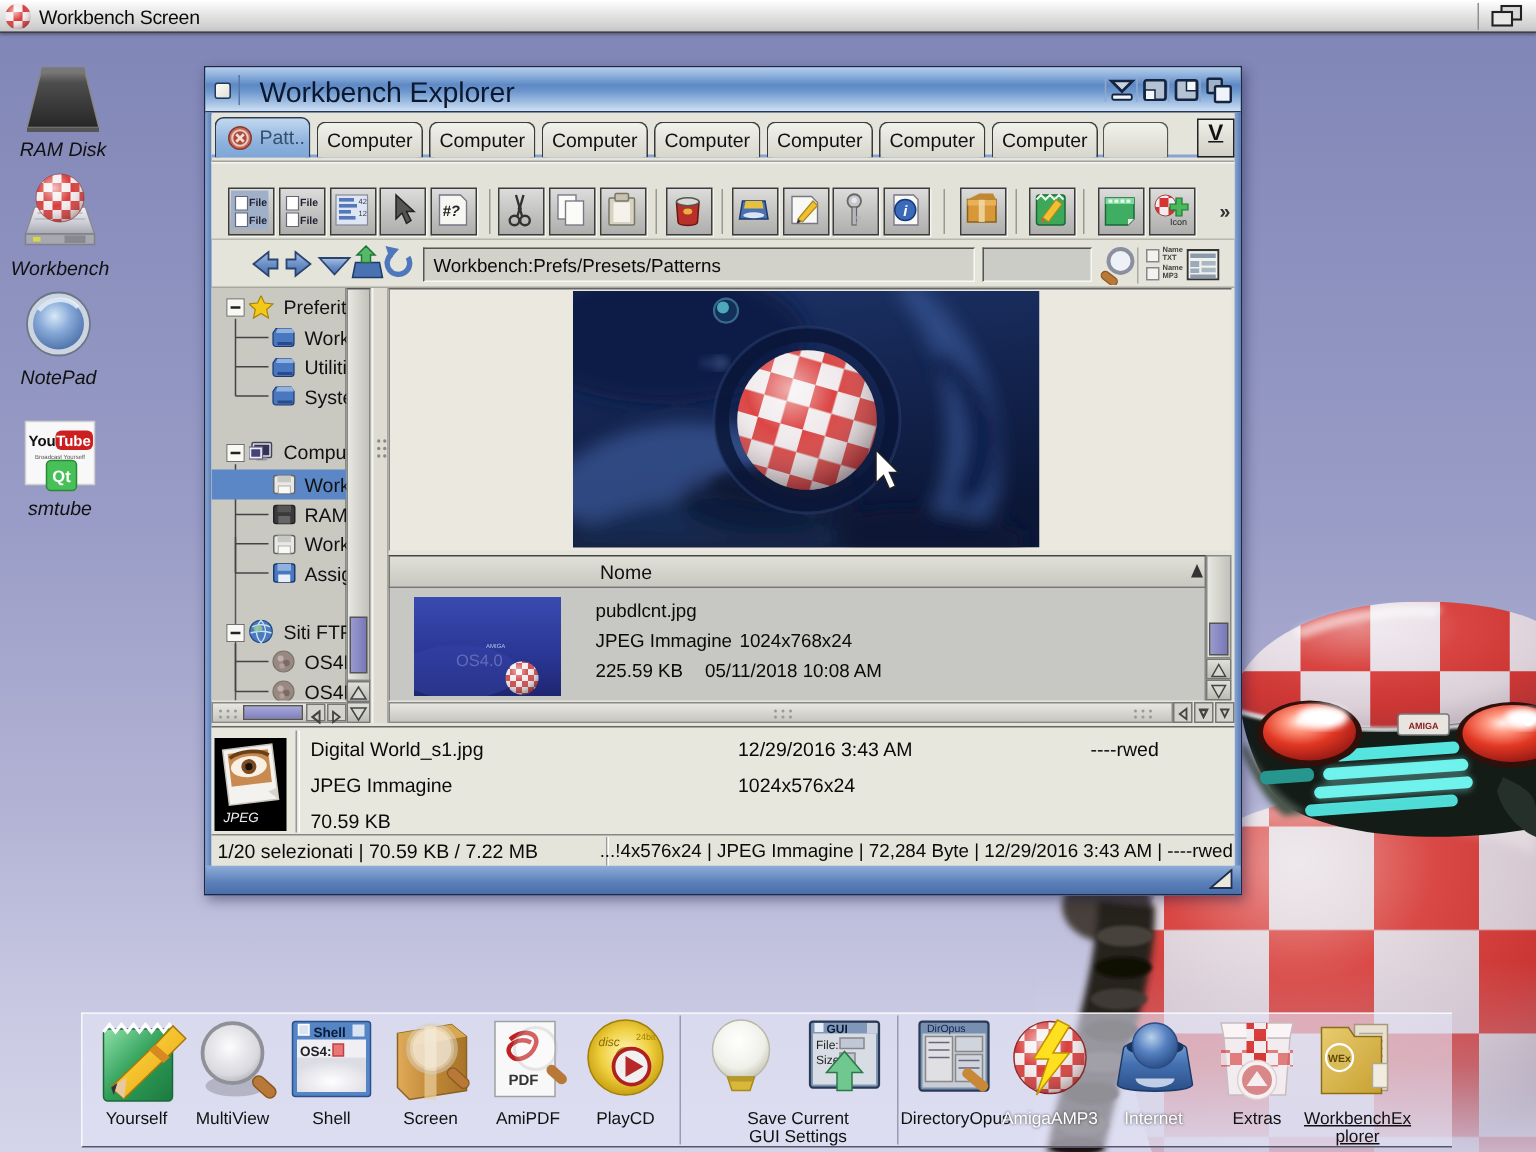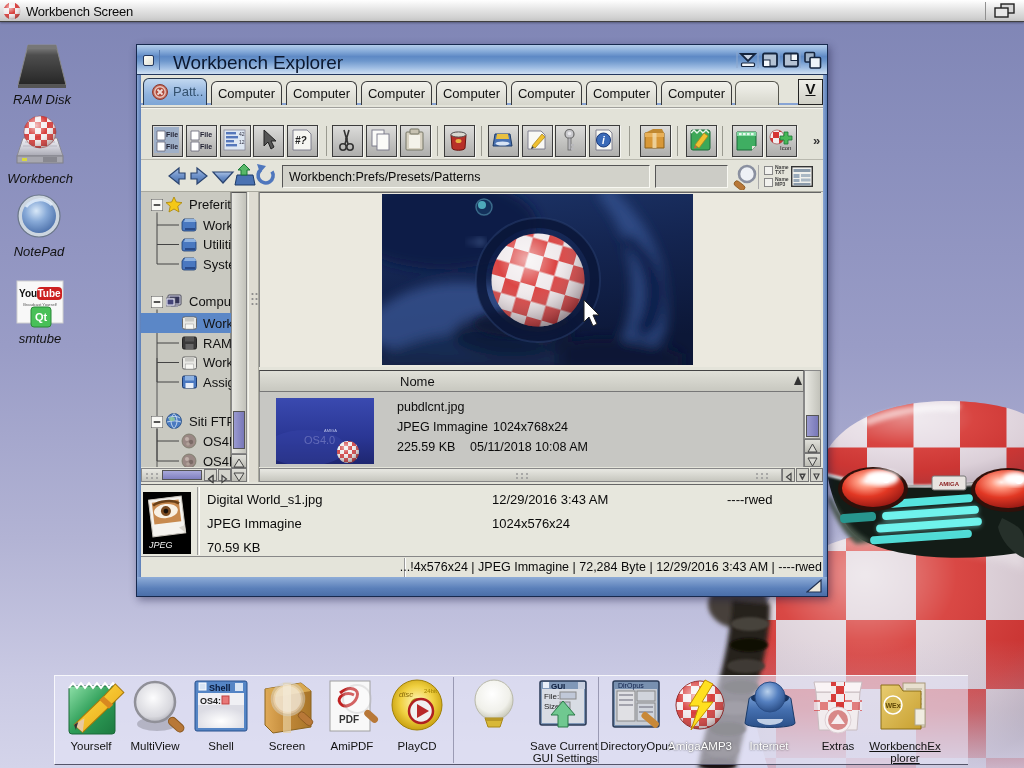--- a/index.html
+++ b/index.html
@@ -304,21 +304,21 @@
  <rect x="36" y="30" width="10" height="16" fill="#f0ece0" stroke="#b0a890" stroke-width="1"></rect>
 </g>
 </svg>
 <div class="dlab" style="left:91px;top:740px;font-style:normal;font-size:11.5px;">Yourself</div>
 <div class="dlab" style="left:155px;top:740px;font-style:normal;font-size:11.5px;">MultiView</div>
 <div class="dlab" style="left:221px;top:740px;font-style:normal;font-size:11.5px;">Shell</div>
 <div class="dlab" style="left:287px;top:740px;font-style:normal;font-size:11.5px;">Screen</div>
 <div class="dlab" style="left:352px;top:740px;font-style:normal;font-size:11.5px;">AmiPDF</div>
 <div class="dlab" style="left:417px;top:740px;font-style:normal;font-size:11.5px;">PlayCD</div>
 <div class="dlab" style="left:494px;top:740px;font-style:normal;font-size:11.5px;margin-top:28px;">WBHelp</div>
-<div class="dlab" style="left:564px;top:740px;font-style:normal;font-size:11.5px;text-align:right;">Save Current<br>GUI Settings</div>
+<div class="dlab" style="left:532px;top:740px;font-style:normal;font-size:11.5px;">Save Current<br>GUI Settings</div>
 <div class="dlab" style="left:637px;top:740px;font-style:normal;font-size:11.5px;">DirectoryOpus</div>
 <div class="dlab" style="left:700px;top:740px;font-style:normal;font-size:11.5px;color:#fff;text-shadow:0 0 2px #333;">AmigaAMP3</div>
 <div class="dlab" style="left:769px;top:740px;font-style:normal;font-size:11.5px;color:#fff;text-shadow:0 0 2px #333;">Internet</div>
 <div class="dlab" style="left:838px;top:740px;font-style:normal;font-size:11.5px;">Extras</div>
 <div class="dlab" style="left:905px;top:740px;font-style:normal;font-size:11.5px;text-decoration:underline;">WorkbenchEx<br>plorer</div>
 
 <svg class="abs" style="left:10px;top:40px;" width="120" height="300" viewBox="0 0 120 300">
 <defs>
  <linearGradient id="ramg" x1="0" y1="0" x2="0" y2="1">
           <stop offset="0%" stop-color="#8a8a8a"></stop>
@@ -902,18 +902,19 @@
  <div class="abs" style="left:58px;top:2px;width:1px;height:68px;background:#fff;"></div>
  <div class="abs" style="left:66px;top:7px;font-size:13px;color:#0a0a0a;">Digital World_s1.jpg</div>
  <div class="abs" style="left:351px;top:7px;font-size:13px;color:#0a0a0a;text-align:center;">12/29/2016 3:43 AM</div>
  <div class="abs" style="left:586px;top:7px;font-size:13px;color:#0a0a0a;">----rwed</div>
  <div class="abs" style="left:66px;top:31px;font-size:13px;color:#0a0a0a;">JPEG Immagine</div>
  <div class="abs" style="left:351px;top:31px;font-size:13px;color:#0a0a0a;">1024x576x24</div>
  <div class="abs" style="left:66px;top:55px;font-size:13px;color:#0a0a0a;">70.59 KB</div>
 </div>
 
 <div class="abs" style="left:4px;top:511px;width:682px;height:21px;background:#e4e4da;border-top:1px solid #888;">
+ <div class="abs" style="left:4px;top:3px;font-size:13px;color:#0a0a0a;">1/20 selezionati | 70.59 KB / 7.22 MB</div>
  <div class="abs" style="left:263px;top:1px;width:1px;height:19px;background:#999;"></div>
  <div class="abs" style="left:264px;top:1px;width:1px;height:19px;background:#fff;"></div>
  <div class="abs" style="right:1px;top:3px;font-size:12.5px;color:#0a0a0a;">...!4x576x24 | JPEG Immagine | 72,284 Byte | 12/29/2016 3:43 AM | ----rwed</div>
 </div>
 </div>
 </div>
 
 </body></html>

